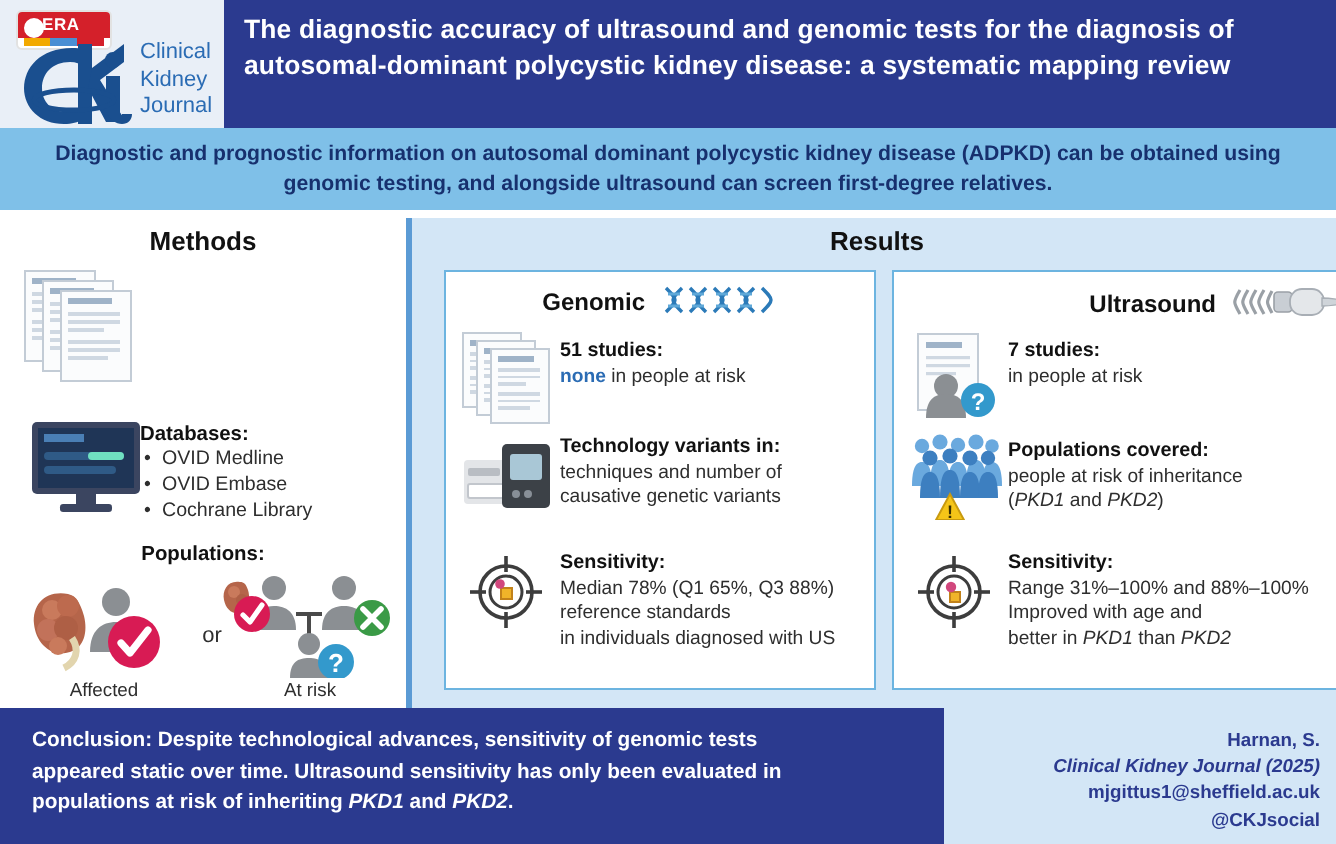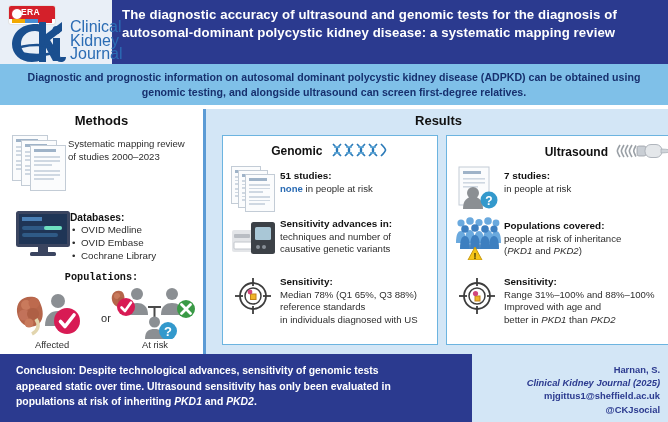--- a/index.html
+++ b/index.html
@@ -38,21 +38,21 @@
     background:#ffffff;border:1.6px solid #d4202a;
   }
   .era-badge .era-bar{
     position:absolute;left:3px;top:13px;width:40px;height:4px;
     background:linear-gradient(90deg,#f2a900 0 33%,#4a8fd4 33% 66%,#d4202a 66% 100%);
   }
   .ckj-mark{position:absolute;left:6px;top:20px;width:62px;height:44px;}
   .ckj-mark svg{display:block;}
   .ckj-words{
     position:absolute;left:70px;top:20px;
-    color:#2b6cb4;font-size:16px;line-height:13.5px;font-family:"Liberation Sans",sans-serif;
+    color:#2b6cb4;font-size:11px;line-height:13.5px;font-family:"Liberation Sans",sans-serif;
   }
   .header-title{
     position:absolute;left:122px;top:6px;width:534px;
     color:#ffffff;font-weight:bold;font-size:13.2px;line-height:17.6px;
     letter-spacing:.1px;
   }
 
   
   .subheader{
     position:absolute;left:0;top:64px;width:668px;height:41px;
@@ -201,24 +201,20 @@
             <i style="top:10px;width:26px;"></i>
               <i style="top:14px;width:26px;"></i>
             <i style="top:18px;width:18px;"></i>
               <i style="top:24px;width:26px;"></i>
             <i style="top:28px;width:26px;"></i>
               <i style="top:32px;width:20px;"></i>
           </div>
         </div>
       </div>
 
-      <div class="m-row m-text" style="left:68px;top:28px;width:132px;">
-        <div>Systematic mapping review</div>
-        <div>of studies 2000–2023</div>
-      </div>
 
       <div class="icon" style="left:14px;top:100px;width:58px;height:50px;">
         <svg width="58" height="50" viewBox="0 0 58 50">
           <rect x="2" y="2" width="54" height="36" rx="2.5" fill="#3b4560"></rect>
           <rect x="5" y="5" width="48" height="30" fill="#1f3556"></rect>
           <rect x="8" y="8" width="20" height="4" fill="#4a7fb5"></rect>
           <rect x="8" y="17" width="40" height="4" rx="2" fill="#2f5a86"></rect>
           <rect x="8" y="24" width="36" height="4" rx="2" fill="#2f5a86"></rect>
           <rect x="30" y="17" width="18" height="4" rx="2" fill="#6fe0c0"></rect>
           <rect x="24" y="38" width="10" height="6" fill="#3b4560"></rect>
@@ -228,21 +224,21 @@
 
       <div class="m-row" style="left:70px;top:103px;width:130px;">
         <div class="m-head">Databases:</div>
         <ul class="m-list">
           <li>OVID Medline</li>
           <li>OVID Embase</li>
           <li>Cochrane Library</li>
         </ul>
       </div>
 
-      <div class="m-row m-head" style="left:0;top:163px;width:203px;text-align:center;font-family:Liberation Mono, monospace;">Populations:</div>
+      <div class="m-row m-head" style="left:0;top:163px;width:203px;text-align:center;">Populations:</div>
 
       <div class="icon" style="left:12px;top:180px;width:80px;height:48px;">
         <svg width="80" height="48" viewBox="0 0 80 48">
           <g>
             <path d="M22 8 C11 6 4 13 5 23 C6 33 14 40 23 37 C30 35 32 27 30 19 C28 12 26 9 22 8 Z" fill="#b5654a"></path>
             <circle cx="14" cy="16" r="5" fill="#c97a5c"></circle>
               <circle cx="22" cy="14" r="5.5" fill="#bd6a4e"></circle>
             <circle cx="12" cy="26" r="5.5" fill="#c2725a"></circle>
               <circle cx="21" cy="25" r="6" fill="#ae5f45"></circle>
             <circle cx="17" cy="34" r="4.5" fill="#c97a5c"></circle>
@@ -361,21 +357,21 @@
             <rect x="1" y="12" width="24" height="22" rx="2" fill="#e3e5e8"></rect>
             <rect x="3" y="16" width="16" height="4" rx="1" fill="#b9bdc3"></rect>
             <rect x="3" y="24" width="20" height="7" rx="1" fill="#ffffff" stroke="#c2c6cc"></rect>
             <rect x="20" y="4" width="24" height="32" rx="2.5" fill="#3c4147"></rect>
             <rect x="24" y="9" width="16" height="13" rx="1.5" fill="#a9c7d6"></rect>
             <circle cx="27" cy="29" r="2" fill="#888f97"></circle>
             <circle cx="33" cy="29" r="2" fill="#888f97"></circle>
           </svg>
         </div>
         <div class="r-block" style="left:57px;top:82px;width:152px;">
-          <div class="r-head">Sensitivity advances in:</div>
+          <div class="r-head">Technology variants in:</div>
           <div class="r-txt">techniques and number of</div>
           <div class="r-txt">causative genetic variants</div>
         </div>
 
         <div class="icon" style="left:10px;top:140px;width:40px;height:40px;">
           <svg width="40" height="40" viewBox="0 0 40 40">
             <circle cx="20" cy="20" r="13" fill="none" stroke="#3d3d3d" stroke-width="1.8"></circle>
             <circle cx="20" cy="20" r="8" fill="none" stroke="#3d3d3d" stroke-width="1.5"></circle>
             <line x1="20" y1="2" x2="20" y2="10" stroke="#3d3d3d" stroke-width="1.8"></line>
             <line x1="20" y1="30" x2="20" y2="38" stroke="#3d3d3d" stroke-width="1.8"></line>

